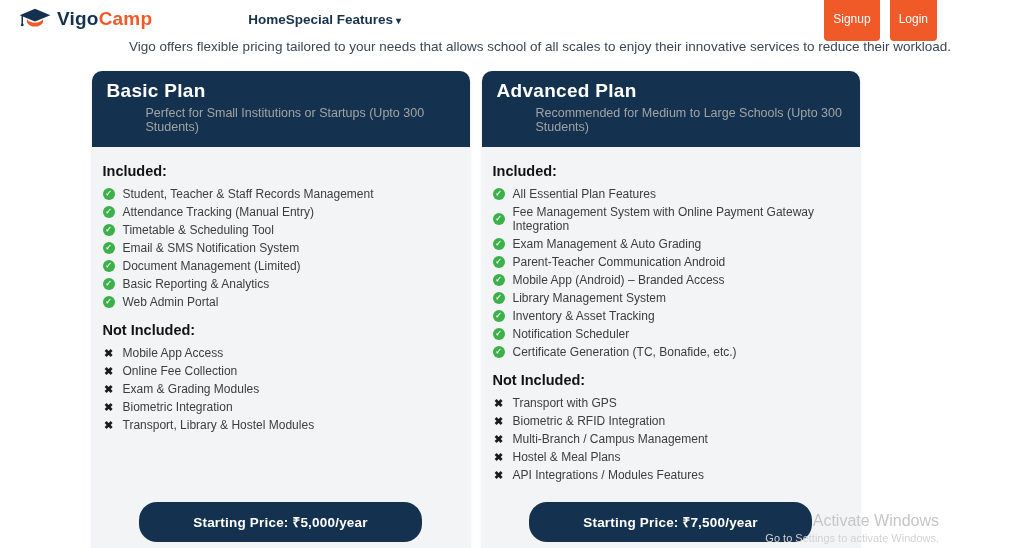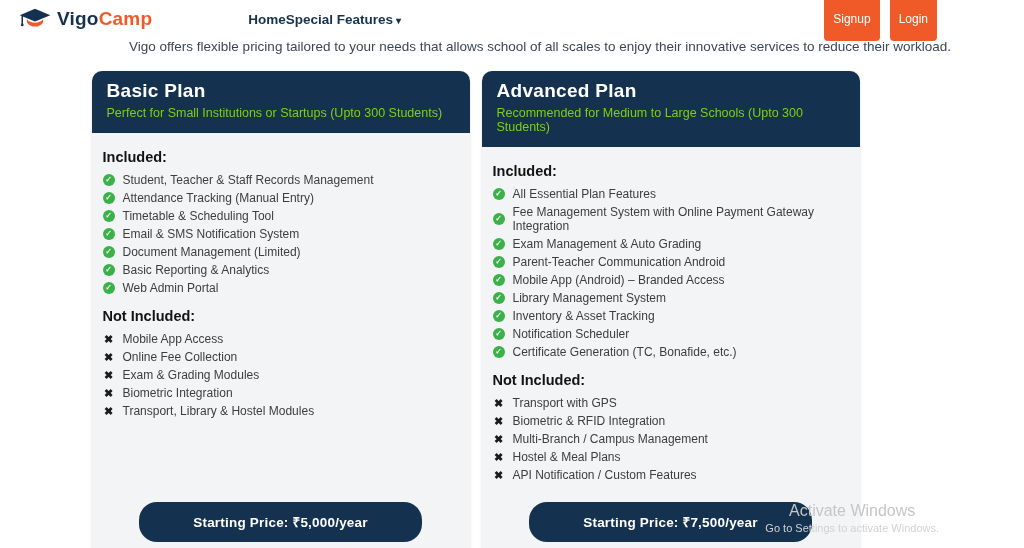--- a/index.html
+++ b/index.html
@@ -24,39 +24,39 @@
 
   
   .intro { text-align:right; font-size:13.5px; color:#3b4753; margin-top:1px; }
 
   
   .cards { display:flex; justify-content:center; gap:12px; margin-top:17px; }
   .card { width:378px; min-height:432px; background:#f3f4f6; border-radius:10px;
           box-shadow:0 1px 3px rgba(0,0,0,.12); display:flex; flex-direction:column; }
   .card-head { background:#14324F; border-radius:10px 10px 0 0; padding:9px 15px 13px; }
   .card-head h2 { color:#ffffff; font-size:19px; font-weight:bold; letter-spacing:.3px; }
-  .card-head p { color:#84cc16; font-size:12.5px; margin-top:4px; }
+  .card-head p { color:#a3a3a3; font-size:12.5px; margin-top:4px;margin-left:39px; }
   .card-body { display:flex; flex-direction:column; flex:1; padding:13px 11px 22px; }
   .card-body h3 { font-size:14.5px; font-weight:bold; color:#131313; margin:3px 0 6px; }
   .card-body h3.second { margin-top:11px; }
   ul { list-style:none; }
   li { display:flex; align-items:center; gap:8px; font-size:12px; color:#3d3d3d;
        padding:2px 0; line-height:14px; }
   .chk { flex:0 0 auto; width:12px; height:12px; border-radius:50%; background:#3CB14A;
          color:#ffffff; font-size:8px; font-weight:bold; display:flex;
          align-items:center; justify-content:center; }
   .crs { flex:0 0 auto; color:#1a1a1a; font-size:11px; font-weight:bold; width:12px;
          text-align:center; }
   .pill-wrap { margin-top:auto; display:flex; justify-content:center; padding-top:18px; }
   .pill { width:283px; height:40px; background:#14324F; border-radius:18px; color:#ffffff;
           font-size:13.5px; font-weight:bold; display:flex; align-items:center;
           justify-content:center; cursor:pointer; letter-spacing:.2px; }
 
   
-  .watermark { position:absolute; right:12px; bottom:14px; text-align:center; }
+  .watermark { position:absolute; right:12px; bottom:4px; text-align:right; }
   .watermark .wm1 { font-size:16px; color:#c6c6c6; }
   .watermark .wm2 { font-size:11px; color:#d2d2d2; margin-top:2px; }
 </style>
 </head>
 <body>
 
 <div class="page">
 
   <header>
     <div class="logo">
@@ -208,21 +208,21 @@
             <li>
             <span class="crs">✖</span>
             <span>Multi-Branch / Campus Management</span>
           </li>
             <li>
             <span class="crs">✖</span>
             <span>Hostel &amp; Meal Plans</span>
           </li>
             <li>
             <span class="crs">✖</span>
-            <span>API Notification / Custom Features</span>
+            <span>API Integrations / Modules Features</span>
           </li>
           </ul>
         <div class="pill-wrap">
           <div class="pill">Starting Price: ₹7,500/year</div>
         </div>
       </div>
     </section>
 
   </main>
 

